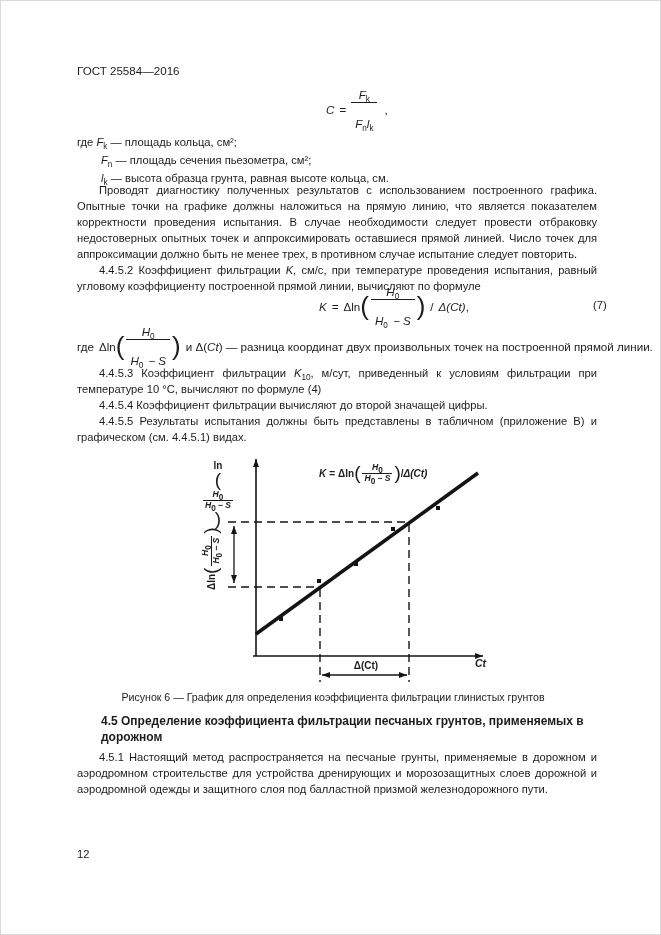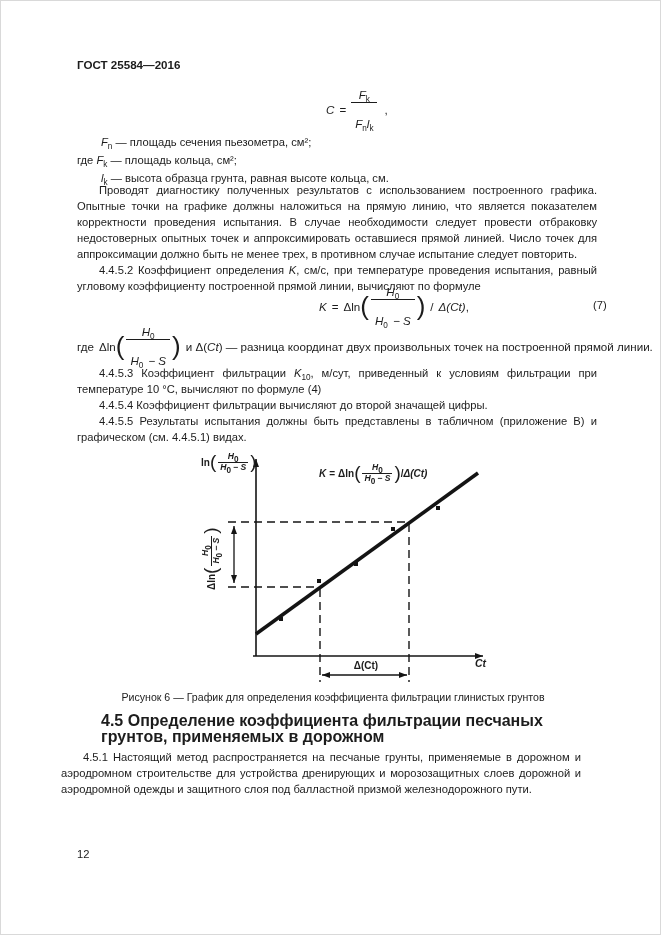--- a/index.html
+++ b/index.html
@@ -3,21 +3,21 @@
 <meta charset="utf-8">
 <style>
   html,body{margin:0;padding:0;background:#fff;}
   .page{
     position:relative;width:661px;height:935px;background:#ffffff;
     font-family:"Liberation Sans",sans-serif;color:#1c1c1c;
     font-size:11.2px;line-height:16px;overflow:hidden;
     border:1px solid #d9d9d9;box-sizing:border-box;
   }
   .abs{position:absolute;}
-  .doc-header{left:76px;top:56px;font-weight:bold;font-size:11.6px;}
+  .doc-header{left:76px;top:62px;font-weight:normal;font-size:11.6px;}
   .pagenum{left:76px;top:845px;}
   .just{width:520px;text-align:justify;}
   .para{text-indent:22px;}
   i{font-style:italic;}
   sub{font-size:8.2px;line-height:0;}
 
   
   .frow{display:flex;align-items:center;font-size:11.6px;}
   .frow .gap{margin-left:5px;}
   .frac{display:inline-flex;flex-direction:column;align-items:center;margin:0 2px;}
@@ -34,69 +34,69 @@
   .wrow2{padding-left:24px;}
 
   
   .figure{left:0;top:450px;width:661px;height:240px;}
   .figure svg{position:absolute;left:0;top:0;}
   .fig-label{position:absolute;font-weight:bold;font-size:10px;line-height:11px;white-space:nowrap;}
   .fig-label .frac .num,.fig-label .frac .den{font-size:8.6px;line-height:9.5px;padding:0 2px;}
   .fig-label .frac .den{border-top:1px solid #1c1c1c;}
   .fig-label .bigp{font-size:19px;transform:translateY(-1px);}
   .fl-row{display:inline-flex;align-items:center;}
-  .y-label{left:200px;top:1px;}
+  .y-label{left:200px;top:9px;flex-direction:column;}
   .annot{left:318px;top:12px;}
   .rot-label{left:200px;top:139px;transform:rotate(-90deg);transform-origin:0 0;}
   .x-label{left:474px;top:207px;font-size:10.5px;font-style:italic;}
   .dct-label{left:330px;top:209px;width:70px;text-align:center;}
   .caption{left:0;top:688px;width:584px;text-align:center;font-size:10.6px;padding-left:40px;}
 
-  .heading{left:100px;top:712px;width:500px;font-weight:bold;font-size:16px;line-height:16px;}
+  .heading{left:100px;top:712px;width:500px;font-weight:bold;font-size:12px;line-height:16px;}
   .block1{left:76px;top:181px;}
   .block2{left:76px;top:364px;}
-  .block6{left:60px;top:748px;}
+  .block6{left:76px;top:748px;}
   .block7{left:76px;top:792px;}
 </style>
 </head>
 <body>
 
 <div class="page">
 
   <div class="abs doc-header">ГОСТ 25584—2016</div>
 
   <div class="abs frow formula-c">
     <i>C</i>
     <span class="gap">=</span>
     <span class="frac gap">
       <span class="num"><i>F</i><sub>k</sub></span>
       <span class="den"><i>F</i><sub>n</sub><i>l</i><sub>k</sub></span>
     </span>
     <span class="gap">,</span>
   </div>
 
   <div class="abs where-c">
-    <div class="wrow wrow2">
-      <i>F</i><sub>n</sub>
-      <span>— площадь сечения пьезометра, см²;</span>
-    </div>
     <div class="wrow">
       <span>где</span>
       <i>F</i><sub>k</sub>
       <span>— площадь кольца, см²;</span>
     </div>
     <div class="wrow wrow2">
+      <i>F</i><sub>n</sub>
+      <span>— площадь сечения пьезометра, см²;</span>
+    </div>
+    <div class="wrow wrow2">
       <i>l</i><sub>k</sub>
       <span>— высота образца грунта, равная высоте кольца, см.</span>
     </div>
   </div>
 
   <div class="abs just block1">
     <div class="para">Проводят диагностику полученных результатов с использованием построенного графика. Опытные точки на графике должны наложиться на прямую линию, что является показателем корректности проведения испытания. В случае необходимости следует провести отбраковку недостоверных опытных точек и аппроксимировать оставшиеся прямой линией. Число точек для аппроксимации должно быть не менее трех, в противном случае испытание следует повторить.</div>
-    <div class="para"><span>4.4.5.2 Коэффициент определения </span><i>K</i><span>, см/с, при температуре проведения испытания, равный угловому коэффициенту построенной прямой линии, вычисляют по формуле</span></div>
+    <div class="para"><span>4.4.5.2 Коэффициент фильтрации </span><i>K</i><span>, см/с, при температуре проведения испытания, равный угловому коэффициенту построенной прямой линии, вычисляют по формуле</span></div>
   </div>
 
   <div class="abs frow formula-k">
     <i>K</i>
     <span class="gap">=</span>
     <span class="gap">Δln</span>
     <span class="bigp">(</span>
     <span class="frac">
       <span class="num"><i>H</i><sub>0</sub></span>
       <span class="den"><i>H</i><sub>0</sub><i class="gap">− S</i></span>

